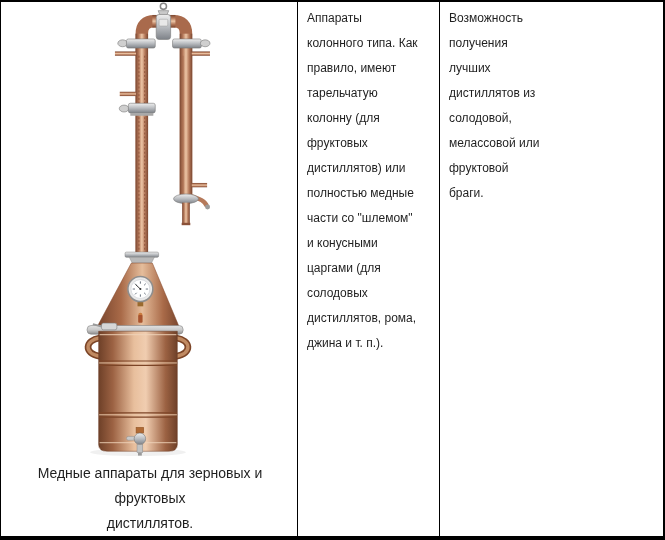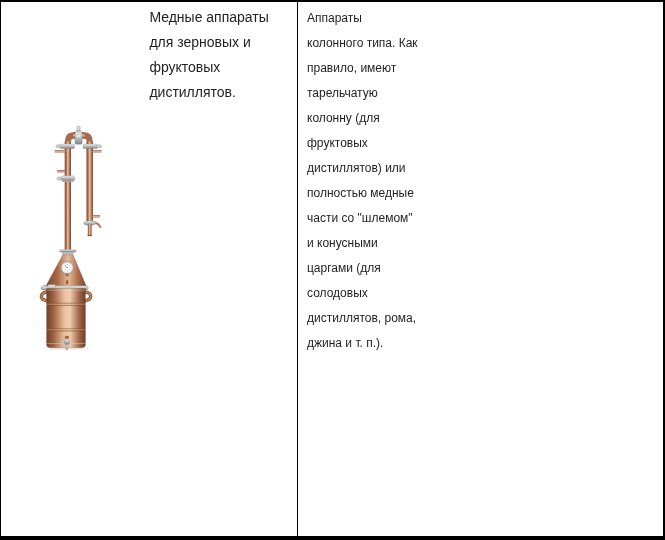--- a/index.html
+++ b/index.html
@@ -16,21 +16,21 @@
     border-left-width: 1px;
     border-bottom-width: 4px;
   }
   .cell {
     box-sizing: border-box;
     border-right: 1px solid #000000;
     height: 100%;
     overflow: hidden;
   }
   .cell:last-child { border-right: none; }
-  .cell-image { width: 297px; display: flex; flex-direction: row; }
+  .cell-image { width: 297px; display: flex; flex-direction: column; text-align: center; }
   .cell-c2 { width: 142px; }
   .cell-c3 { width: 117px; }
   .cell-c4 { flex: 1; }
   .cell-text-inner {
     padding: 4px 5px 0 9px;
     font-size: 12px;
     line-height: 25px;
     color: #1f1f1f;
     white-space: pre-line;
   }
@@ -220,15 +220,25 @@
 дистиллятов) или
 полностью медные
 части со "шлемом"
 и конусными
 царгами (для
 солодовых
 дистиллятов, рома,
 джина и т. п.).</div>
   </div>
 
+  <div class="cell cell-c3">
+    <div class="cell-text-inner">Возможность
+получения
+лучших
+дистиллятов из
+солодовой,
+мелассовой или
+фруктовой
+браги.</div>
+  </div>
 
 
 </div>
 
 </body></html>

